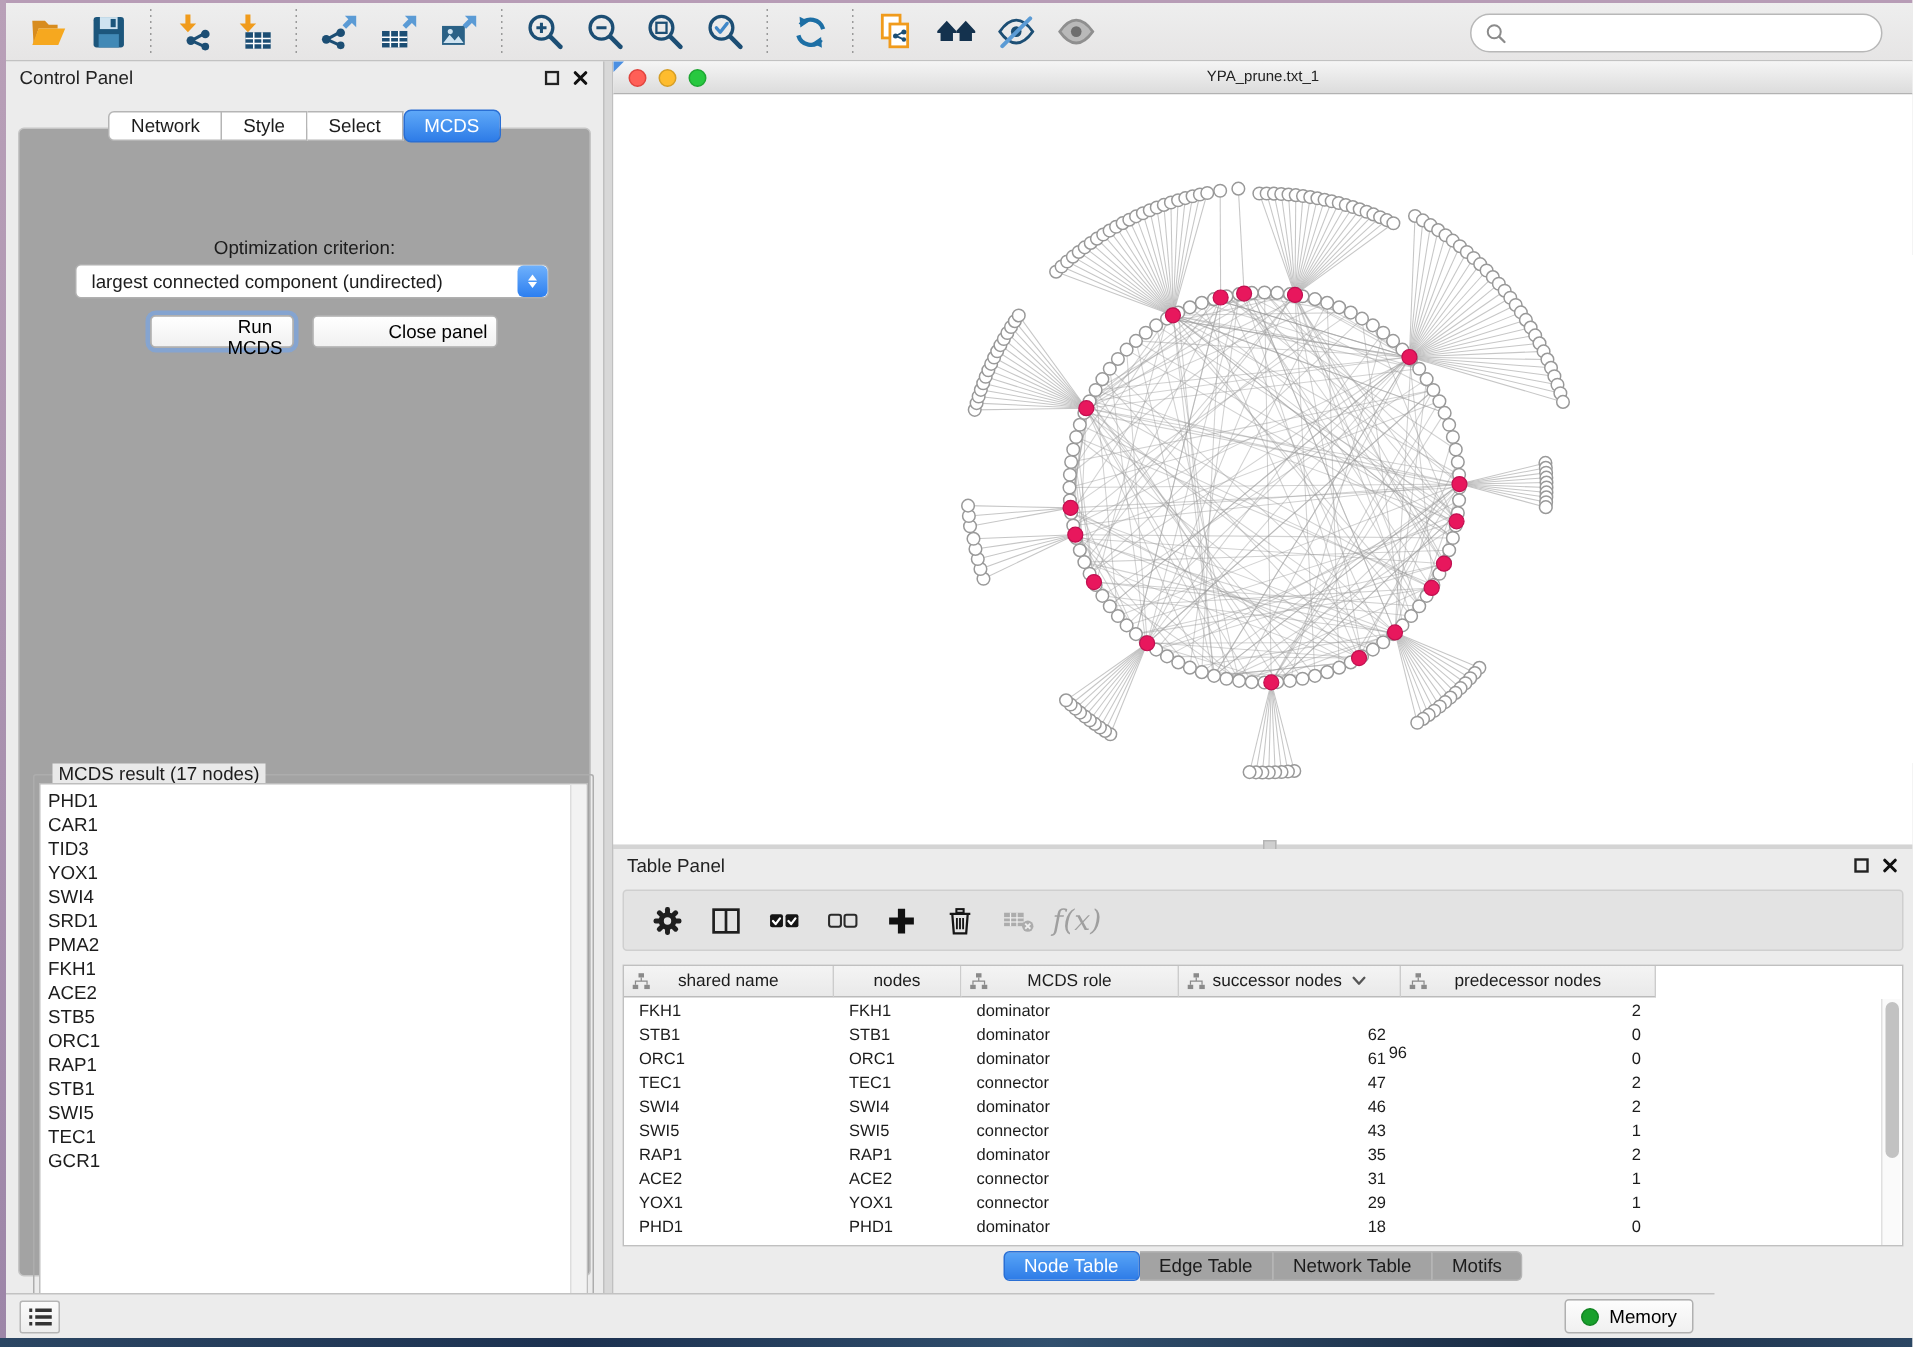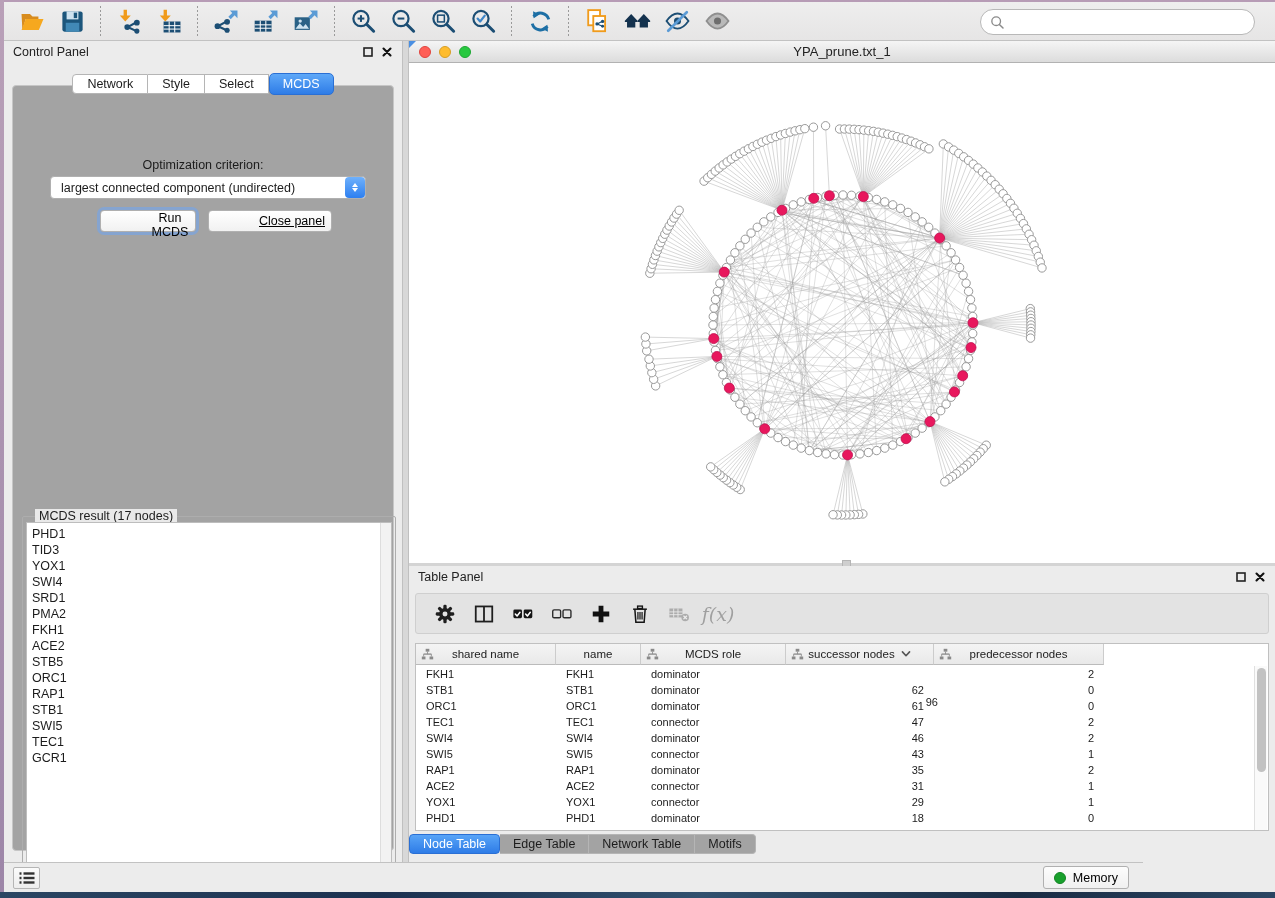--- a/index.html
+++ b/index.html
@@ -45,21 +45,21 @@
                 border:1px solid #b0b0b0; border-radius:4px; display:flex; align-items:center; cursor:pointer; }
   .opt-select .sel-text { margin-left:10px; font-size:12.5px; flex:1; }
   .sel-spin { width:20px; height:21px; margin-right:0px; border-radius:4px;
               background:linear-gradient(#6fb1fc,#2d7ff0); display:flex; flex-direction:column; align-items:center; justify-content:center; gap:1px; }
   .sel-spin i { width:0; height:0; border-left:3.5px solid transparent; border-right:3.5px solid transparent; }
   .sel-spin .up { border-bottom:4px solid #fff; }
   .sel-spin .dn { border-top:4px solid #fff; }
   .cp-btn { position:absolute; top:124px; height:22px; background:linear-gradient(#ffffff,#f1f1f1);
             border:1px solid #b0b0b0; border-radius:4px; font-size:12.5px; font-family:inherit; cursor:pointer;padding-left:44px; }
   .cp-btn.run { left:87px; width:96px; box-shadow:0 0 0 3px rgba(110,165,245,.55); }
-  .cp-btn.close { left:195px; width:124px;text-decoration:underline; }
+  .cp-btn.close { left:195px; width:124px; }
 
   .group-box { position:absolute; left:9px; top:430px; width:374px; height:364px;
                border:1px solid #adadad; border-radius:2px; }
   .group-title { position:absolute; left:12px; top:-8px; background:#e9e9e9; padding:0 4px; font-size:12.5px; }
   .result-list { position:absolute; left:3px; top:5px; width:366px; height:355px; background:#fff;
                  border:1px solid #bdbdbd; overflow:hidden; }
   .result-list ul { list-style:none; padding:3px 0 0 5px; }
   .result-list li { font-size:12.5px; line-height:16px; cursor:default; }
   .rl-scroll { position:absolute; right:0; top:0; width:11px; height:100%; background:#f2f2f2; border-left:1px solid #ddd; }
 
@@ -67,21 +67,21 @@
   .v-split { position:absolute; left:402px; top:41px; width:7px; height:821px; background:#d8d8d8;
              border-left:1px solid #c0c0c0; border-right:1px solid #c0c0c0; cursor:col-resize; }
 
   
   .net-window { position:absolute; left:409px; top:41px; width:866px; height:522px; background:#fff; }
   .net-titlebar { position:absolute; left:0; top:0; width:100%; height:22px;
                   background:linear-gradient(#f5f5f5,#dcdcdc); border-bottom:1px solid #b2b2b2;
                   display:flex; align-items:center; }
   .traffic { display:flex; gap:8px; margin-left:10px; }
   .tl { width:12px; height:12px; border-radius:50%; cursor:pointer; }
-  .net-title { position:absolute; left:0; width:100%; text-align:center; font-size:13px; color:#222; }
+  .net-title { position:absolute; left:0; width:100%; text-align:center; font-size:10px; color:#222; }
   .net-canvas { position:absolute; left:0; top:22px; width:866px; height:500px; background:#fff; overflow:hidden; }
   .net-canvas svg { width:866px; height:500px; display:block; }
   .focus-corner { position:absolute; left:0; top:0; width:0; height:0;
                   border-top:7px solid #4a8fe2; border-right:7px solid transparent; z-index:2; }
 
   
   .h-split { position:absolute; left:409px; top:563px; width:866px; height:3px; background:#d4d4d4; cursor:row-resize; }
   .h-grip  { position:absolute; left:50%; top:-3px; width:9px; height:8px; background:#cfcfcf; border:1px solid #b5b5b5; }
 
   
@@ -101,21 +101,21 @@
   .nt-th .hicon { position:absolute; left:5px; display:flex; }
   .nt-th .hicon svg { width:13px; height:13px; }
   .nt-th .sort { margin-left:6px; display:flex; }
   .nt-th .sort svg { width:10px; height:10px; }
   .nt-row { position:absolute; left:0; height:16px; width:100%; cursor:default; }
   .nt-cell { position:absolute; top:0; height:16px; font-size:11px; line-height:16px; white-space:nowrap; overflow:hidden; }
   .nt-cell.num { text-align:right; }
   .nt-vscroll { position:absolute; right:1px; top:22px; width:13px; height:164px; background:#fafafa; border-left:1px solid #e0e0e0; }
   .nt-thumb { position:absolute; left:2px; top:2px; width:9px; height:104px; background:#c2c2c2; border-radius:5px; cursor:pointer; }
 
-  .tp-tabs { position:absolute; left:0; top:268px; width:100%; display:flex; }
+  .tp-tabs { position:absolute; left:0; top:268px; width:100%; display:flex; justify-content:center; }
   .tp-tab { height:20px; padding:0 13px; background:#a3a3a3; border:1px solid #b5b5b5; border-left:none;
             font-size:12.5px; display:flex; align-items:center; cursor:pointer; }
   .tp-tab:last-child { border-radius:0 4px 4px 0; }
   .tp-tab.active { background:linear-gradient(#58a4f7,#2e7ce7); color:#fff; border:1px solid #2a6fd4;
                    border-radius:4px; border-left:1px solid #2a6fd4; }
 
   
   .status-bar { position:absolute; left:4px; top:862px; width:1139px; height:30px; background:#ececec;
                 border-top:1px solid #c2c2c2; display:flex; align-items:center; }
   .sb-list-btn { width:27px; height:22px; margin-left:9px; background:linear-gradient(#fbfbfb,#ededed);
@@ -362,20 +362,21 @@
           <i class="dn"></i>
         </span>
     </div>
     <button class="cp-btn run">Run MCDS</button>
     <button class="cp-btn close">Close panel</button>
     <div class="group-box">
       <span class="group-title">MCDS result (17 nodes)</span>
       <div class="result-list">
         <ul id="mcds-list">
             <li>PHD1</li>
+            <li>CAR1</li>
             <li>TID3</li>
             <li>YOX1</li>
             <li>SWI4</li>
             <li>SRD1</li>
             <li>PMA2</li>
             <li>FKH1</li>
             <li>ACE2</li>
             <li>STB5</li>
             <li>ORC1</li>
             <li>RAP1</li>
@@ -1161,21 +1162,21 @@
                 <rect x="2" y="21" width="9" height="7"></rect>
                 <rect x="21" y="21" width="9" height="7"></rect>
               </g>
               <path d="M16 9v6M6.5 21v-6h19v6M6.5 15h19" fill="none" stroke="#8a8a8a" stroke-width="2"></path>
             </svg>
           </span>
         </span>
         <span>shared name</span>
       </div>
       <div class="nt-th" style="left: 140px; width: 85px;">
-        <span>name</span>
+        <span>nodes</span>
       </div>
       <div class="nt-th" style="left: 225px; width: 145px;">
         <span class="hicon">
           <span style="display: flex;">
             <svg viewBox="0 0 32 32" style="width:13px;height:13px">
               <g fill="#8a8a8a">
                 <rect x="11.5" y="2" width="9" height="7"></rect>
                 <rect x="2" y="21" width="9" height="7"></rect>
                 <rect x="21" y="21" width="9" height="7"></rect>
               </g>

